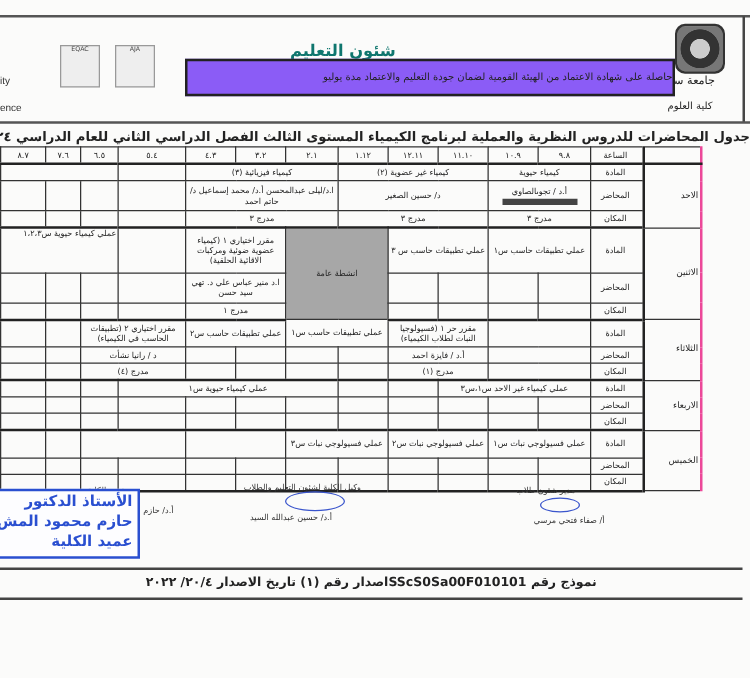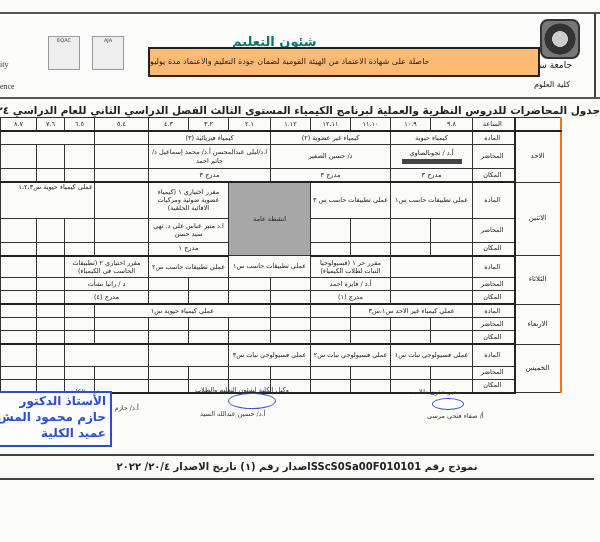--- a/index.html
+++ b/index.html
@@ -5,28 +5,28 @@
   html, body { margin:0; padding:0; }
   body { width:600px; height:542px; background:#fbfbfa; position:relative; overflow:hidden;
          font-family:"DejaVu Sans", sans-serif; color:#222; }
   .hline { position:absolute; left:0; width:600px; background:#555; }
   .header-box { position:absolute; left:0; top:13px; width:594px; height:85px; border-right:2px solid #444; }
   .logo-seal { position:absolute; left:540px; top:19px; width:36px; height:36px; border-radius:8px;
                background:radial-gradient(circle at 50% 50%, #ccc 0 30%, #333 32% 60%, #777 62%); border:2px solid #333; }
   .uni-name { position:absolute; right:28px; top:60px; font-size:9px; direction:rtl; }
   .fac-name { position:absolute; right:30px; top:80px; font-size:8px; direction:rtl;margin-left:25px; }
   .quality-title { position:absolute; left:232px; top:34px; font-size:13px; font-weight:bold; color:#0f766e; letter-spacing:1px; }
-  .accred-box { position:absolute; left:148px; top:47px; width:388px; height:26px; border:2px solid #222; background:#fdba74;
-                font-size:8px; direction:rtl; text-align:left; line-height:26px; }
+  .accred-box { position:absolute; left:148px; top:47px; width:388px; height:26px; border:2px solid #222; background:#8b5cf6;
+                font-size:8px; direction:rtl; text-align:right; line-height:26px; }
   .mini-logo { position:absolute; top:36px; width:30px; height:32px; border:1px solid #999; background:#eee; font-size:5px; text-align:center; color:#444; }
-  .eng-text { position:absolute; left:0; font-size:8px; font-family:Liberation Serif, serif; color:#333; }
+  .eng-text { position:absolute; left:0; font-size:8px; font-family:Liberation Sans, sans-serif; color:#333; }
   .doc-title { position:absolute; left:70px; top:104px; width:530px; font-size:10.5px; font-weight:bold; direction:rtl; text-align:right; white-space:nowrap; }
   table.sched { position:absolute; left:0; top:117px; width:560px; border-collapse:collapse; direction:rtl; table-layout:fixed; }
   table.sched td { border:1px solid #333; font-size:6.5px; text-align:center; vertical-align:middle; padding:0 1px; line-height:1.25; height:12px; overflow:hidden; }
-  table.sched td.day { font-size:7px; border-left:2px solid #222; border-right:2px solid #f97316; }
+  table.sched td.day { font-size:7px; border-left:2px solid #222; border-right:2px solid #ec4899;text-align:right; }
   table.sched td.lbl { font-size:6.5px; text-align:center; padding-right:3px; }
   table.sched tr.dayend td { border-bottom:2px solid #222; }
   .gray { background:#a7a7a7; }
   .sig { position:absolute; font-size:6.5px; direction:rtl; white-space:nowrap; color:#333; }
   .stamp { position:absolute; left:-6px; top:391px; width:110px; height:52px; border:2px solid #2a4fd0; color:#2a4fd0;
            font-weight:bold; font-size:12px; direction:rtl; text-align:right; padding-right:4px; line-height:16px; background:#fdfdff; }
   .scribble { position:absolute; border:1.5px solid #3a55cc; border-radius:50%; }
   .footer-bar { position:absolute; left:0; top:454px; width:594px; height:22px; border-top:2px solid #444; border-bottom:2px solid #444;
                 font-size:10px; font-weight:bold; direction:rtl; text-align:center; line-height:22px; }
 </style>

